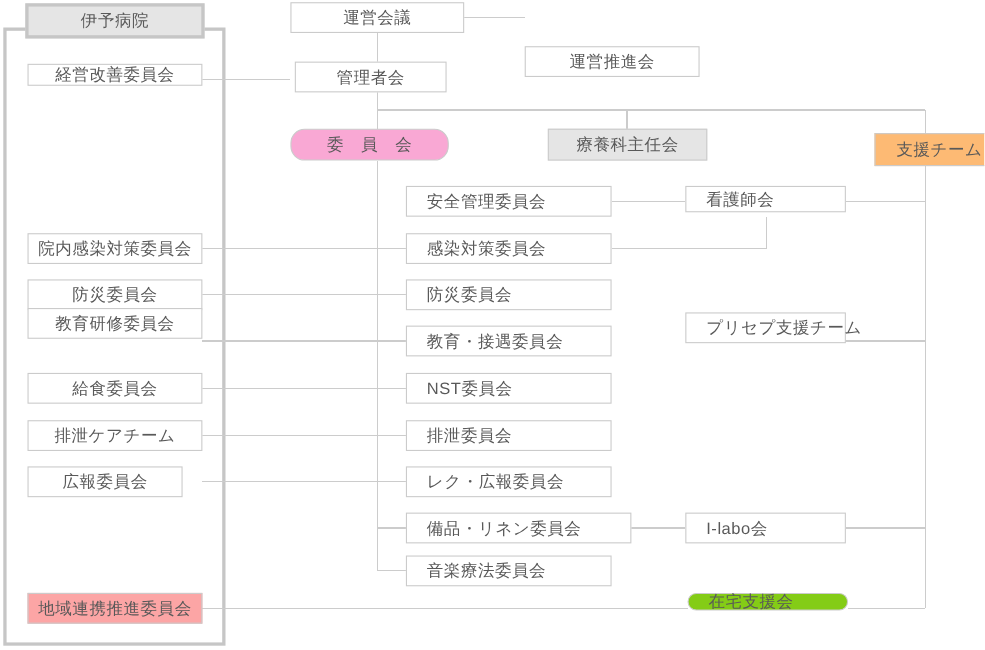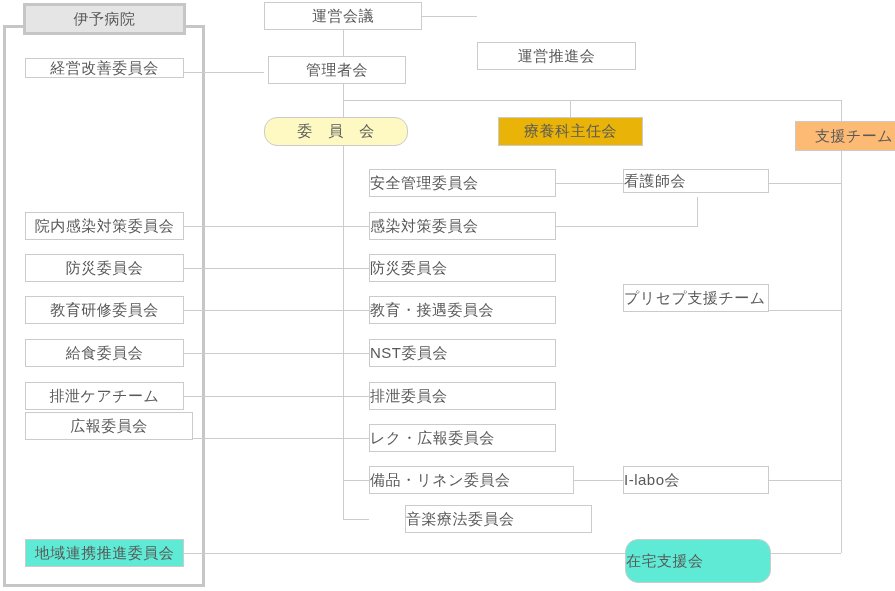--- a/index.html
+++ b/index.html
@@ -24,21 +24,21 @@
     box-sizing: border-box;
     background: #ffffff;
     display: flex;
     align-items: center;
     font-size: 15px;
     letter-spacing: 0.5px;
     white-space: nowrap;
     z-index: 2;
   }
   .node.align-center { justify-content: center; }
-  .node.align-left   { justify-content: flex-start; }
+  .node.align-left   { justify-content: flex-start; padding-left: 18px; }
   .node.border-thin  { border-width: 1px;  border-style: solid; }
   .node.border-thick { border-width: 3px;  border-style: solid; z-index: 3; }
   svg.edges {
     position: absolute;
     left: 0; top: 0;
     z-index: 1;
   }
   svg.edges polyline {
     fill: none;
     stroke-width: 1;
@@ -86,48 +86,48 @@
       </div>
       <div class="node border-thin align-center" style="left: 477px; top: 2px; width: 159px; height: 28px; border-color: rgb(203, 203, 203); background: rgb(255, 255, 255); color: rgb(89, 89, 89); margin-top: 40px;">
         <span>運営推進会</span>
       </div>
       <div class="node border-thin align-center" style="left: 268px; top: 56px; width: 138px; height: 28px; border-color: rgb(203, 203, 203); background: rgb(255, 255, 255); color: rgb(89, 89, 89);">
         <span>管理者会</span>
       </div>
       <div class="node border-thin align-center" style="left: 25px; top: 58px; width: 159px; height: 20px; border-color: rgb(203, 203, 203); background: rgb(255, 255, 255); color: rgb(89, 89, 89);">
         <span>経営改善委員会</span>
       </div>
-      <div class="node border-thin align-center" style="left: 264px; top: 117px; width: 144px; height: 29px; border-color: rgb(203, 203, 203); background: #fef9c3; color: rgb(89, 89, 89); border-radius: 13px;">
+      <div class="node border-thin align-center" style="left: 264px; top: 117px; width: 144px; height: 29px; border-color: rgb(203, 203, 203); background: #f9a8d4; color: rgb(89, 89, 89); border-radius: 13px;">
         <span>委　員　会</span>
       </div>
-      <div class="node border-thin align-center" style="left: 498px; top: 117px; width: 145px; height: 29px; border-color: rgb(203, 203, 203); background: #eab308; color: rgb(89, 89, 89);">
+      <div class="node border-thin align-center" style="left: 498px; top: 117px; width: 145px; height: 29px; border-color: rgb(203, 203, 203); background: #e5e5e5; color: rgb(89, 89, 89);">
         <span>療養科主任会</span>
       </div>
       <div class="node border-thin align-center" style="left: 795px; top: 121px; width: 118px; height: 30px; border-color: rgb(203, 203, 203); background: #fdba74; color: rgb(89, 89, 89);">
         <span>支援チーム</span>
       </div>
       <div class="node border-thin align-center" style="left: 25px; top: 212px; width: 159px; height: 28px; border-color: rgb(203, 203, 203); background: rgb(255, 255, 255); color: rgb(89, 89, 89);">
         <span>院内感染対策委員会</span>
       </div>
       <div class="node border-thin align-center" style="left: 25px; top: 254px; width: 159px; height: 28px; border-color: rgb(203, 203, 203); background: rgb(255, 255, 255); color: rgb(89, 89, 89);">
         <span>防災委員会</span>
       </div>
-      <div class="node border-thin align-center" style="left: 25px; top: 296px; width: 159px; height: 28px; border-color: rgb(203, 203, 203); background: rgb(255, 255, 255); color: rgb(89, 89, 89);">
+      <div class="node border-thin align-center" style="left: 25px; top: 280px; width: 159px; height: 28px; border-color: rgb(203, 203, 203); background: rgb(255, 255, 255); color: rgb(89, 89, 89);">
         <span>教育研修委員会</span>
       </div>
       <div class="node border-thin align-center" style="left: 25px; top: 339px; width: 159px; height: 28px; border-color: rgb(203, 203, 203); background: rgb(255, 255, 255); color: rgb(89, 89, 89);">
         <span>給食委員会</span>
       </div>
       <div class="node border-thin align-center" style="left: 25px; top: 382px; width: 159px; height: 28px; border-color: rgb(203, 203, 203); background: rgb(255, 255, 255); color: rgb(89, 89, 89); align-items: center;">
         <span>排泄ケアチーム</span>
       </div>
-      <div class="node border-thin align-center" style="left: 25px; top: 412px; width: 168px; height: 28px; border-color: rgb(203, 203, 203); background: rgb(255, 255, 255); color: rgb(89, 89, 89);">
+      <div class="node border-thin align-center" style="left: 25px; top: 424px; width: 141px; height: 28px; border-color: rgb(203, 203, 203); background: rgb(255, 255, 255); color: rgb(89, 89, 89);">
         <span>広報委員会</span>
       </div>
-      <div class="node border-thin align-center" style="left: 25px; top: 539px; width: 159px; height: 28px; border-color: rgb(203, 203, 203); background: #5eead4; color: rgb(89, 89, 89);">
+      <div class="node border-thin align-center" style="left: 25px; top: 539px; width: 159px; height: 28px; border-color: rgb(203, 203, 203); background: #fca5a5; color: rgb(89, 89, 89);">
         <span>地域連携推進委員会</span>
       </div>
       <div class="node border-thin align-left" style="left: 369px; top: 169px; width: 187px; height: 28px; border-color: rgb(203, 203, 203); background: rgb(255, 255, 255); color: rgb(89, 89, 89);">
         <span>安全管理委員会</span>
       </div>
       <div class="node border-thin align-left" style="left: 369px; top: 212px; width: 187px; height: 28px; border-color: rgb(203, 203, 203); background: rgb(255, 255, 255); color: rgb(89, 89, 89);">
         <span>感染対策委員会</span>
       </div>
       <div class="node border-thin align-left" style="left: 369px; top: 254px; width: 187px; height: 28px; border-color: rgb(203, 203, 203); background: rgb(255, 255, 255); color: rgb(89, 89, 89);">
         <span>防災委員会</span>
@@ -140,29 +140,29 @@
       </div>
       <div class="node border-thin align-left" style="left: 369px; top: 382px; width: 187px; height: 28px; border-color: rgb(203, 203, 203); background: rgb(255, 255, 255); color: rgb(89, 89, 89);">
         <span>排泄委員会</span>
       </div>
       <div class="node border-thin align-left" style="left: 369px; top: 424px; width: 187px; height: 28px; border-color: rgb(203, 203, 203); background: rgb(255, 255, 255); color: rgb(89, 89, 89);">
         <span>レク・広報委員会</span>
       </div>
       <div class="node border-thin align-left" style="left: 369px; top: 466px; width: 205px; height: 28px; border-color: rgb(203, 203, 203); background: rgb(255, 255, 255); color: rgb(89, 89, 89);">
         <span>備品・リネン委員会</span>
       </div>
-      <div class="node border-thin align-left" style="left: 369px; top: 505px; width: 187px; height: 28px; border-color: rgb(203, 203, 203); background: rgb(255, 255, 255); color: rgb(89, 89, 89); margin-left: 36px;">
+      <div class="node border-thin align-left" style="left: 369px; top: 505px; width: 187px; height: 28px; border-color: rgb(203, 203, 203); background: rgb(255, 255, 255); color: rgb(89, 89, 89);">
         <span>音楽療法委員会</span>
       </div>
       <div class="node border-thin align-left" style="left: 623px; top: 169px; width: 146px; height: 24px; border-color: rgb(203, 203, 203); background: rgb(255, 255, 255); color: rgb(89, 89, 89);">
         <span>看護師会</span>
       </div>
       <div class="node border-thin align-left" style="left: 623px; top: 284px; width: 146px; height: 28px; border-color: rgb(203, 203, 203); background: rgb(255, 255, 255); color: rgb(89, 89, 89);">
         <span>プリセプ支援チーム</span>
       </div>
       <div class="node border-thin align-left" style="left: 623px; top: 466px; width: 146px; height: 28px; border-color: rgb(203, 203, 203); background: rgb(255, 255, 255); color: rgb(89, 89, 89);">
         <span>I-labo会</span>
       </div>
-      <div class="node border-thin align-left" style="left: 625px; top: 539px; width: 146px; height: 44px; border-color: rgb(203, 203, 203); background: #5eead4; color: rgb(89, 89, 89); border-radius: 13px;">
+      <div class="node border-thin align-left" style="left: 625px; top: 539px; width: 146px; height: 16px; border-color: rgb(203, 203, 203); background: #84cc16; color: rgb(89, 89, 89); border-radius: 13px;">
         <span>在宅支援会</span>
       </div>
     </div>
 </div>
 
 </body></html>

